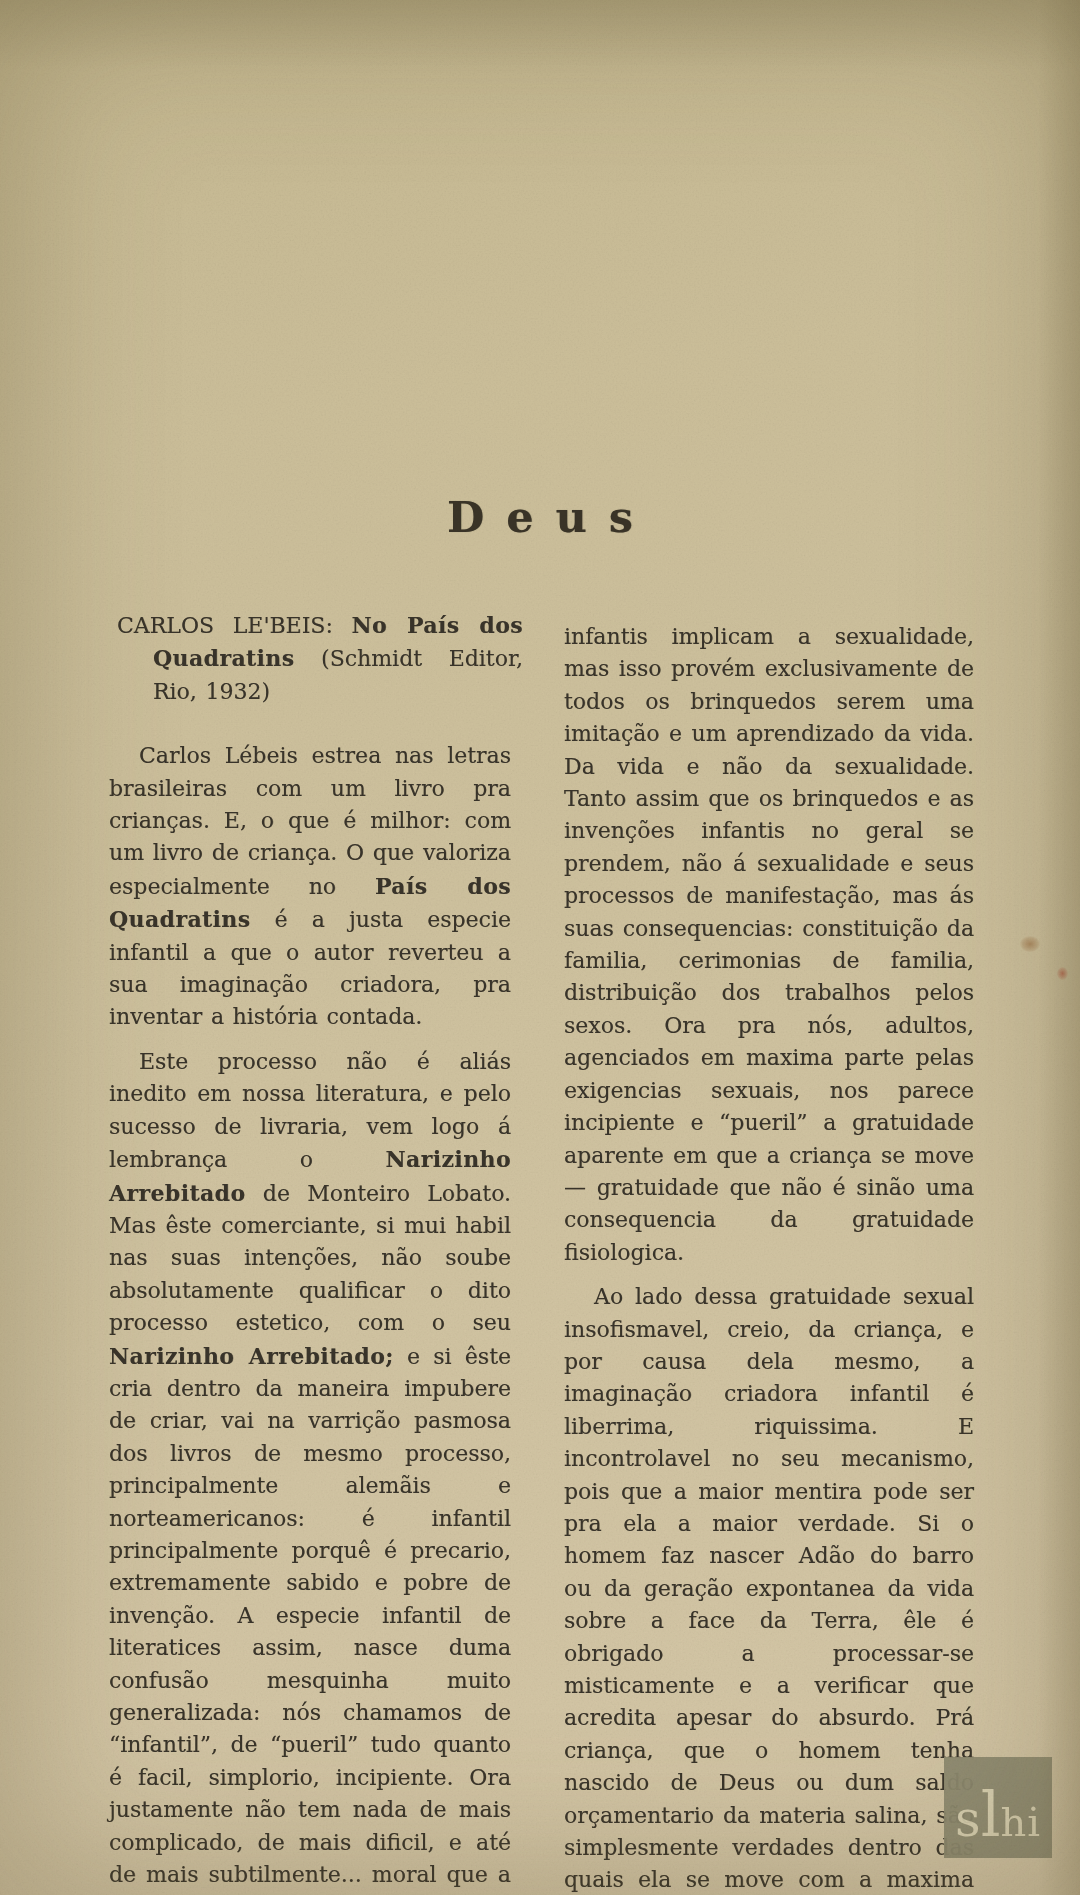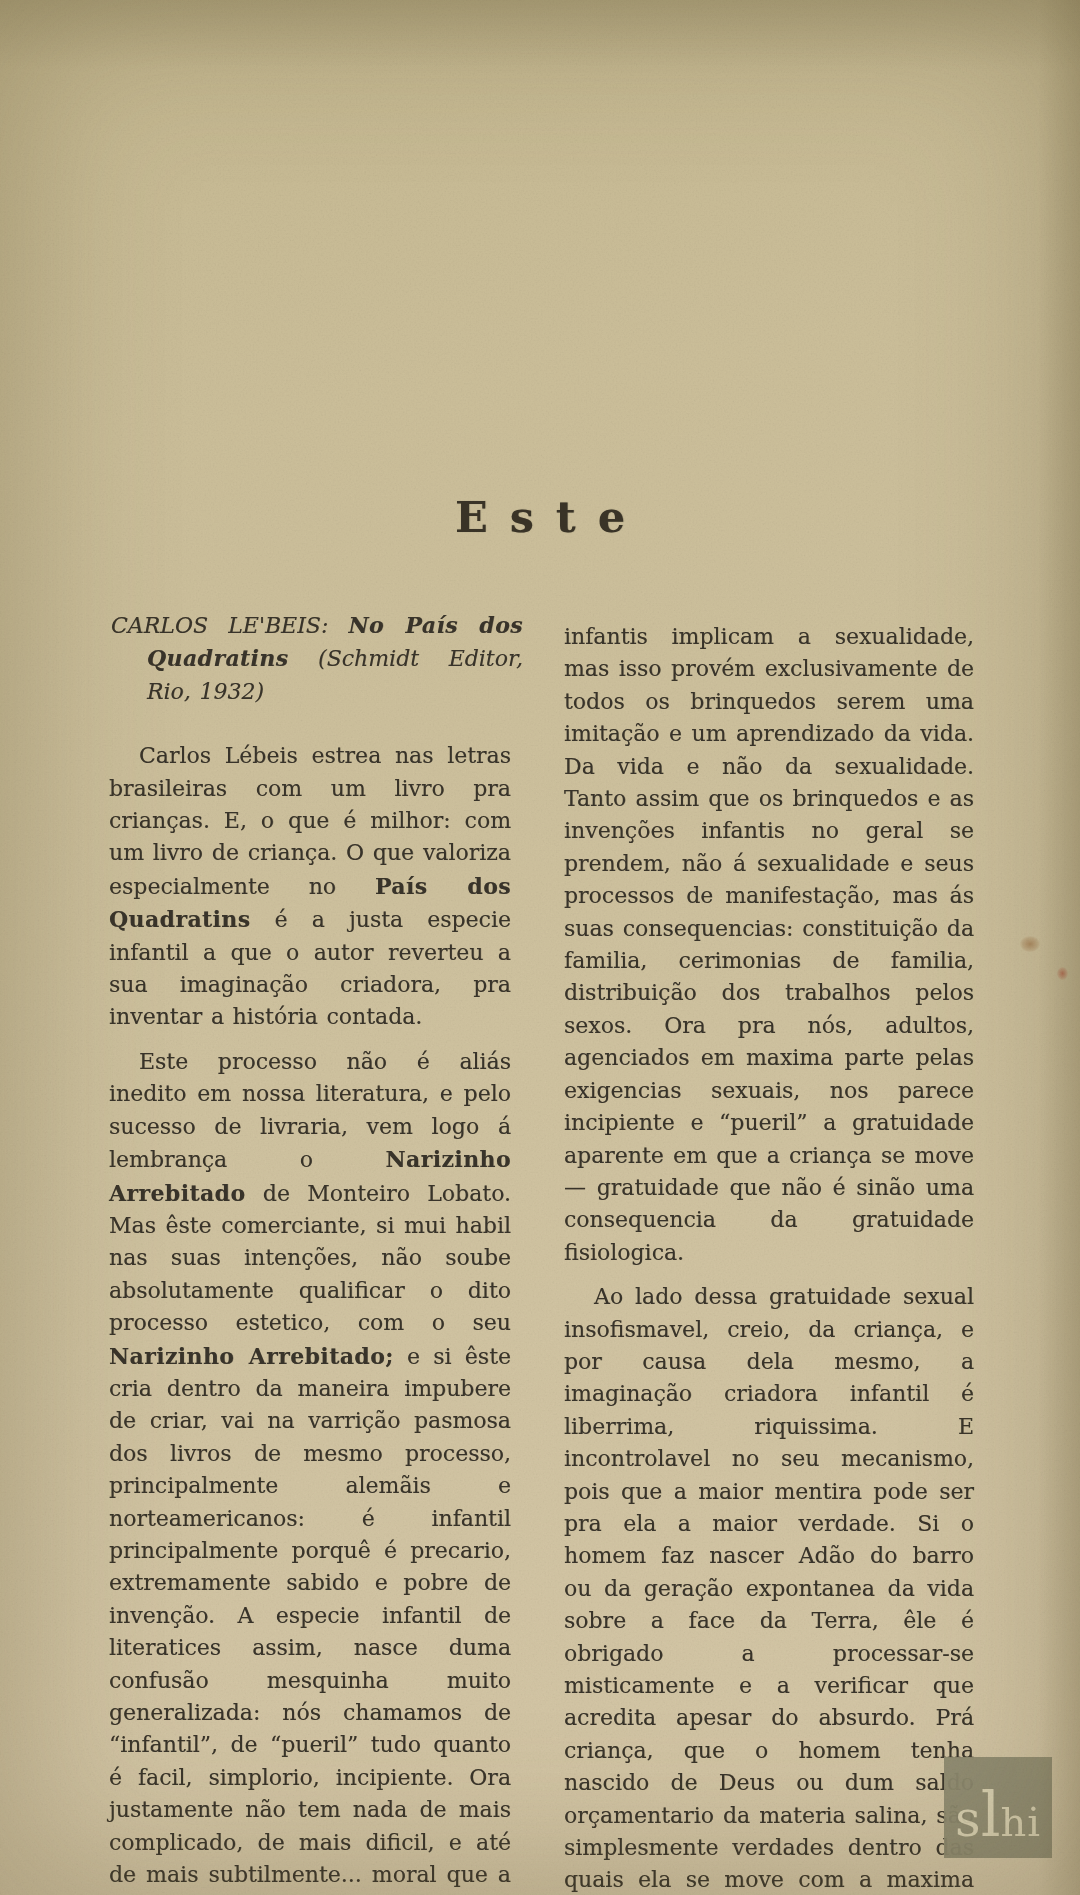--- a/index.html
+++ b/index.html
@@ -53,25 +53,24 @@
     line-height: 32.4px;
     text-align: justify;
     word-spacing: 1.6px;
     color: #39342a;
     text-shadow: 0.3px 0.3px 0.6px rgba(55,48,36,0.40);
   }
   .col-left  { left: 97px;  width: 426px; }
   .col-right { left: 552px; width: 434px; }
 
   .entry-heading {
-    margin-left: 14px;
+    margin-left: 20px;
     padding-left: 36px;
     text-indent: -36px;
     margin-bottom: 32px;
-    font-style: italic;
   }
   .entry-heading b, .para b { font-weight: 700; letter-spacing: 0.4px; }
 
   .para { margin: 12px; }
   .para.indent { text-indent: 30px; }
 
   .stain-brown {
     position: absolute; left: 1020px; top: 936px; width: 20px; height: 16px;
     border-radius: 50%;
     background: radial-gradient(ellipse at center, rgba(141,86,38,0.50) 0%, rgba(141,86,38,0.18) 55%, rgba(141,86,38,0) 75%);
@@ -99,21 +98,21 @@
   }
   .wm-s  { font-size: 50px; }
   .wm-l  { font-size: 62px; }
   .wm-hi { font-size: 40px; letter-spacing: 1px; }
 </style>
 </head>
 <body>
 
 <div class="page">
 
-  <h1 class="title">Este</h1>
+  <h1 class="title">Deus</h1>
 
   <div class="col col-left">
     <p class="entry-heading"><span>CARLOS LE'BEIS: </span><b>No País dos Quadratins</b><span> (Schmidt Editor, Rio, 1932)</span></p>
     <div>
         <p class="para indent"><span>Carlos Lébeis estrea nas letras brasileiras com um livro pra crianças. E, o que é milhor: com um livro de criança. O que valoriza especialmente no </span><b>País dos Quadratins</b><span> é a justa especie infantil a que o autor reverteu a sua imaginação criadora, pra inventar a história contada.</span></p>
         <p class="para indent"><span>Este processo não é aliás inedito em nossa literatura, e pelo sucesso de livraria, vem logo á lembrança o </span><b>Narizinho Arrebitado</b><span> de Monteiro Lobato. Mas êste comerciante, si mui habil nas suas intenções, não soube absolutamente qualificar o dito processo estetico, com o seu </span><b>Narizinho Arrebitado;</b><span> e si êste cria dentro da maneira impubere de criar, vai na varrição pasmosa dos livros de mesmo processo, principalmente alemãis e norteamericanos: é infantil principalmente porquê é precario, extremamente sabido e pobre de invenção. A especie infantil de literatices assim, nasce duma confusão mesquinha muito generalizada: nós chamamos de “infantil”, de “pueril” tudo quanto é facil, simplorio, incipiente. Ora justamente não tem nada de mais complicado, de mais dificil, e até de mais subtilmente... moral que a imaginação infantil. O que em grande parte faz com que a imaginação infantil nos pareça simploria e incipiente é a sua falta de sexualidade. Não tem dúvida que muitos brinquedos</span></p>
       </div>
   </div>
 
   <div class="col col-right">

